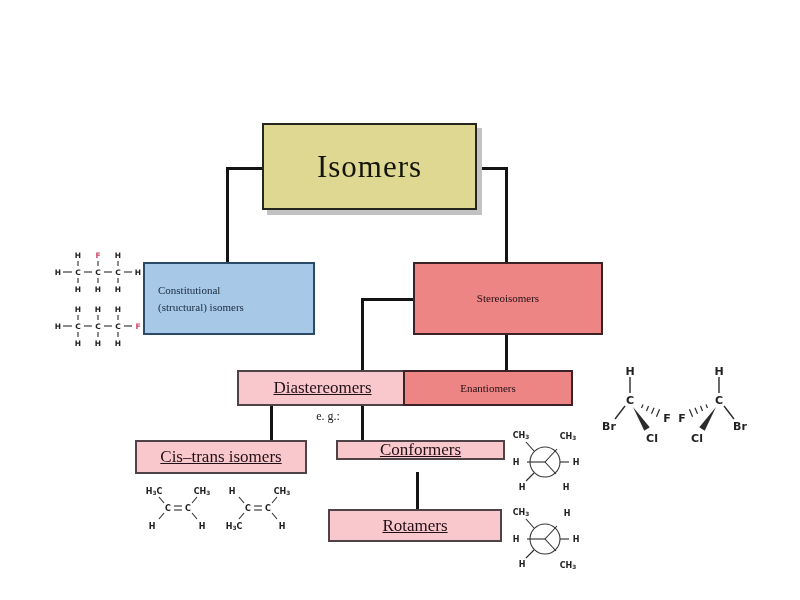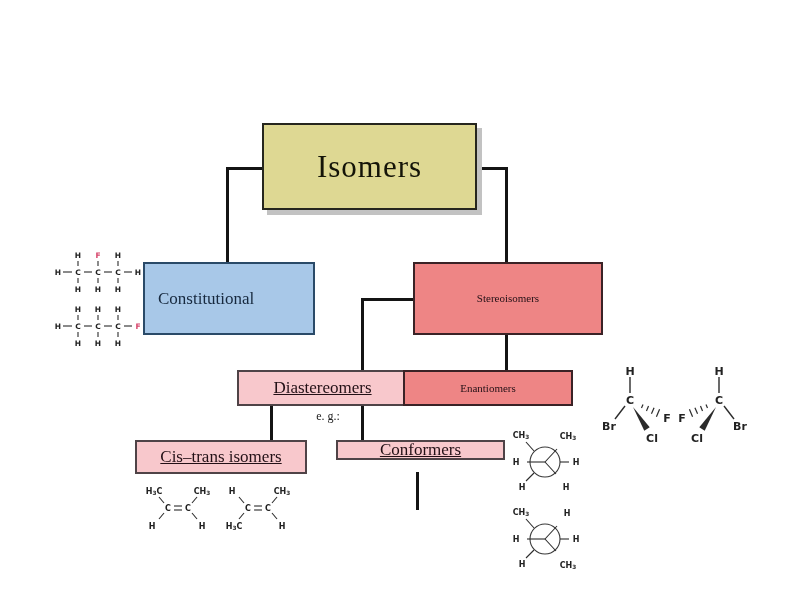--- a/index.html
+++ b/index.html
@@ -5,21 +5,21 @@
   html,body{margin:0;padding:0;background:#ffffff;}
   #canvas{position:relative;width:800px;height:600px;background:#ffffff;overflow:hidden;
           font-family:"Liberation Serif",serif;margin-top:48px;}
   .conn{position:absolute;background:#141414;}
   .box{position:absolute;border:2px solid #2b2b2b;box-sizing:border-box;
        display:flex;flex-direction:column;align-items:center;justify-content:center;
        text-align:center;color:#1c1216;}
   .b-isomers{border-color:#26261e;box-shadow:5px 5px 0 #c2c2c2;color:#141408;}
   .b-isomers span{font-size:31px;letter-spacing:1px;}
   .b-const{border-color:#2a4a68;color:#17293e;align-items:flex-start;padding-left:13px;}
-  .b-const span{font-size:17px;line-height:1.5;}
+  .b-const span{font-size:11px;line-height:1.5;}
   .b-stereo{border-color:#3a2226;color:#231016;}
   .b-stereo span{font-size:11px;line-height:1.5;}
   .b-pink{border-color:#4f4347;color:#231016;}
   .b-pink span{font-size:17px;text-decoration:underline;}
   .eg{position:absolute;font-size:12px;color:#1a1a1a;text-align:center;}
   svg{position:absolute;}
 </style>
 </head>
 <body>
 
@@ -35,20 +35,21 @@
   <div class="conn" style="left:270px;top:357px;width:3px;height:36px"></div>
   <div class="conn" style="left:361px;top:357px;width:3px;height:36px"></div>
   <div class="conn" style="left:416px;top:424px;width:3px;height:38px"></div>
 
   <div class="box b-isomers" style="left: 262px; top: 75px; width: 215px; height: 87px; background: rgb(222, 216, 147);">
     <span>Isomers</span>
   </div>
 
   <div class="box b-const" style="left: 143px; top: 214px; width: 172px; height: 73px; background: rgb(168, 200, 232);">
     <span>Constitutional</span>
+    <span>(structural) isomers</span>
   </div>
 
   <div class="box b-stereo" style="left: 413px; top: 214px; width: 190px; height: 73px; background: rgb(238, 133, 133);">
     <span>Stereoisomers</span>
   </div>
 
   <div class="box b-pink" style="left: 237px; top: 322px; width: 171px; height: 36px; background: rgb(248, 200, 204);">
     <span>Diastereomers</span>
   </div>
 
@@ -57,20 +58,23 @@
   </div>
 
   <div class="box b-pink" style="left: 135px; top: 392px; width: 172px; height: 34px; background: rgb(248, 200, 204);">
     <span>Cis–trans isomers</span>
   </div>
 
   <div class="box b-pink" style="left: 336px; top: 392px; width: 169px; height: 20px; background: rgb(248, 200, 204);">
     <span>Conformers</span>
   </div>
 
+  <div class="box b-pink" style="left: 328px; top: 461px; width: 174px; height: 33px; background: rgb(248, 200, 204);">
+    <span>Rotamers</span>
+  </div>
 
   <div class="eg" style="left:290px;top:361px;width:76px">e. g.:</div>
 
   <div id="structures">
       <svg width="98" height="54" style="left: 50px; top: 197px;">
         <line x1="13" y1="27" x2="22" y2="27" stroke="#2b2b2b" stroke-width="1.1"></line>
         <line x1="34" y1="27" x2="42" y2="27" stroke="#2b2b2b" stroke-width="1.1"></line>
         <line x1="54" y1="27" x2="62" y2="27" stroke="#2b2b2b" stroke-width="1.1"></line>
         <line x1="74" y1="27" x2="82" y2="27" stroke="#2b2b2b" stroke-width="1.1"></line>
         <line x1="28" y1="16" x2="28" y2="21" stroke="#2b2b2b" stroke-width="1.1"></line>

